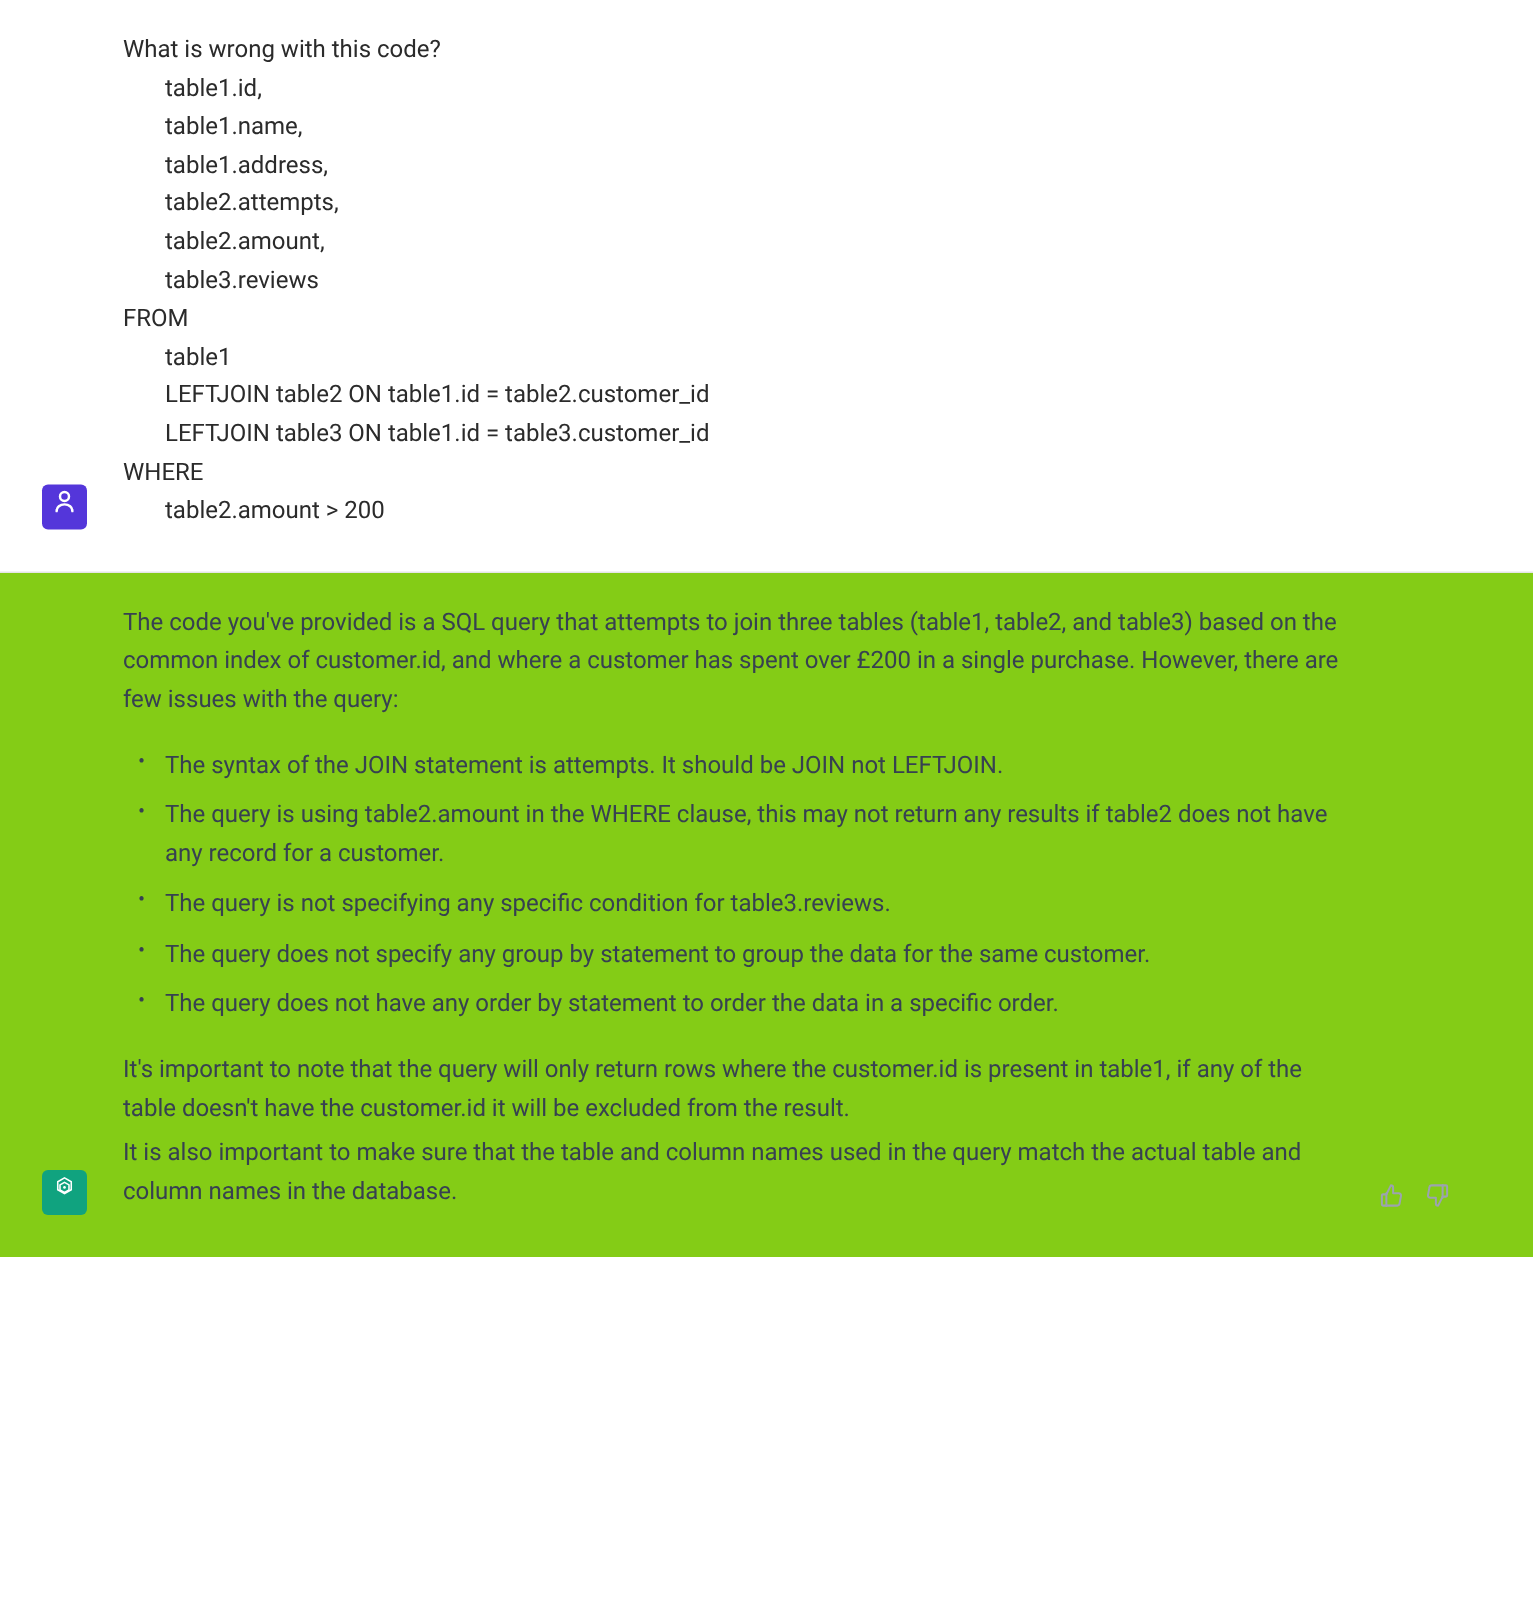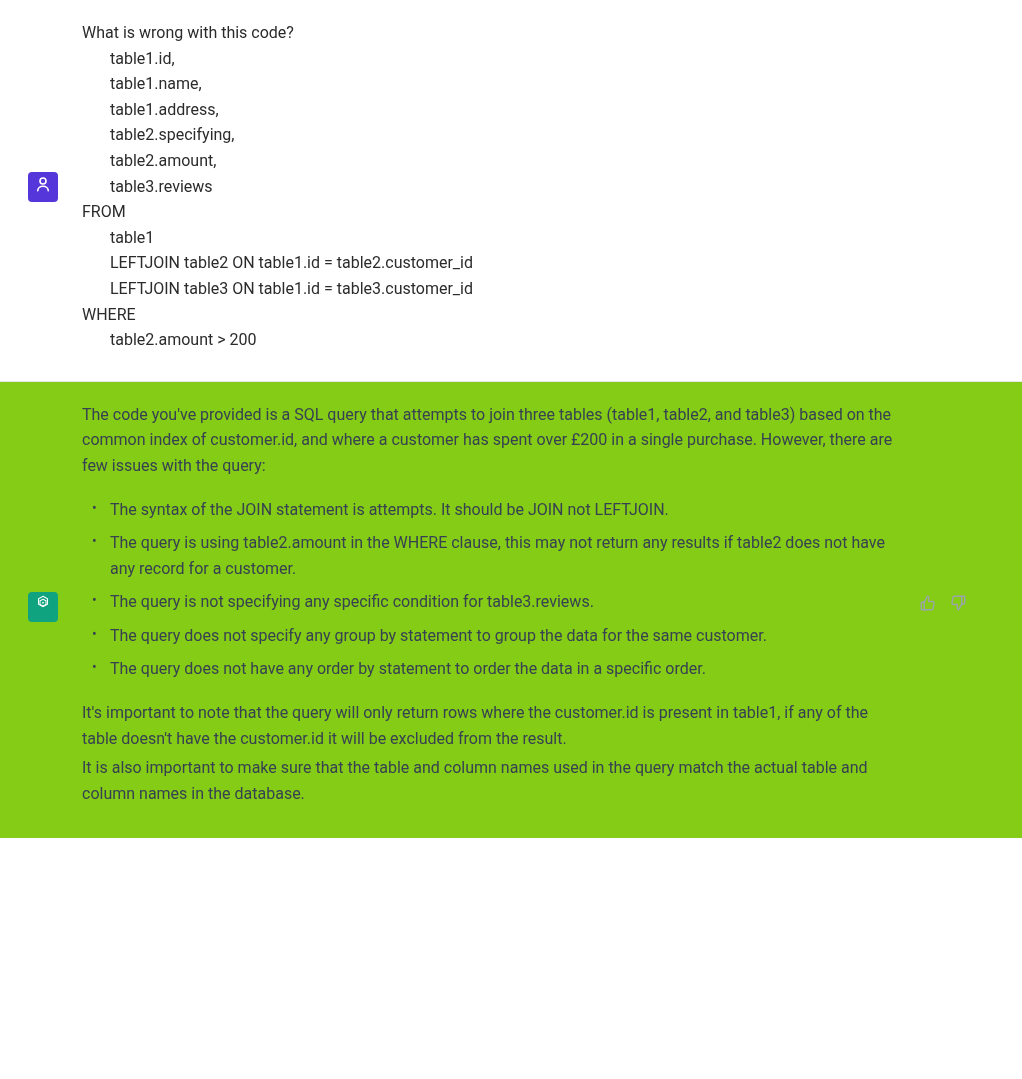--- a/index.html
+++ b/index.html
@@ -8,21 +8,21 @@
     padding: 0;
     font-family: -apple-system, BlinkMacSystemFont, "Segoe UI", Roboto, "Helvetica Neue", Arial, sans-serif;
     background: #fff;
     color: #333;
     font-size: 16px;
     line-height: 1.6;
     width: 1022px;
   }
   .message {
     display: flex;
-    align-items: center;
+    align-items: flex-end;
     padding: 20px 28px 28px 28px;
   }
   .user-message {
     background: #fff;
     border-bottom: 1px solid #e5e5e5;
   }
   .assistant-message {
     background: #84cc16;
   }
   .avatar {
@@ -93,21 +93,21 @@
         <circle cx="12" cy="8" r="4"></circle>
         <path d="M5 21c0-3.5 3-6 7-6s7 2.5 7 6"></path>
       </svg>
     </span>
   </div>
   <div class="content" id="user-content">
       <div class="code-line">What is wrong with this code?</div>
       <div class="code-line indent1">table1.id,</div>
       <div class="code-line indent1">table1.name,</div>
       <div class="code-line indent1">table1.address,</div>
-      <div class="code-line indent1">table2.specifying,</div>
+      <div class="code-line indent1">table2.attempts,</div>
       <div class="code-line indent1">table2.amount,</div>
       <div class="code-line indent1">table3.reviews</div>
       <div class="code-line">FROM</div>
       <div class="code-line indent1">table1</div>
       <div class="code-line indent1">LEFTJOIN table2 ON table1.id = table2.customer_id</div>
       <div class="code-line indent1">LEFTJOIN table3 ON table1.id = table3.customer_id</div>
       <div class="code-line">WHERE</div>
       <div class="code-line indent1">table2.amount &gt; 200</div>
     </div>
 </div>

